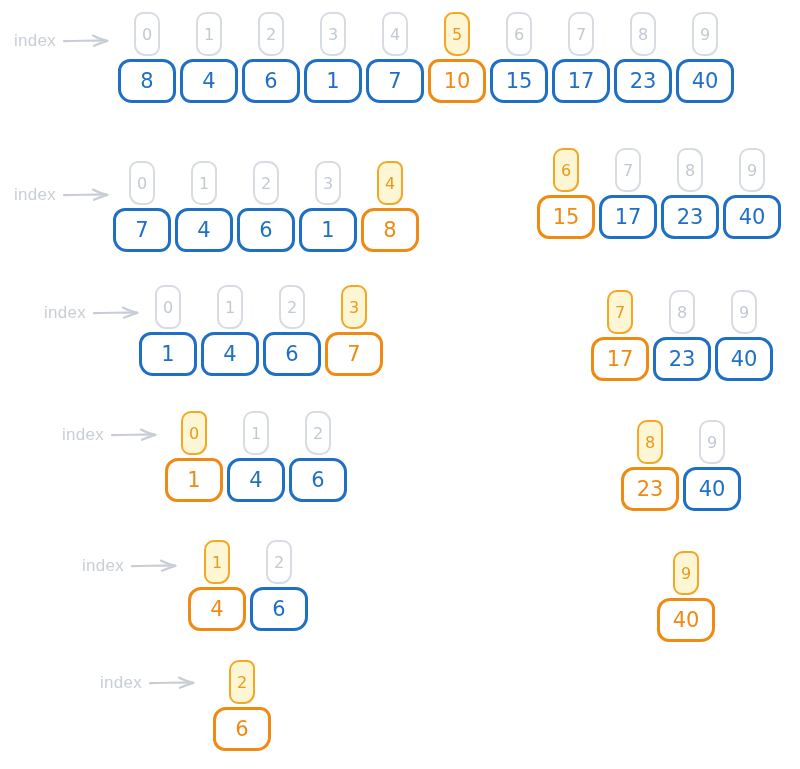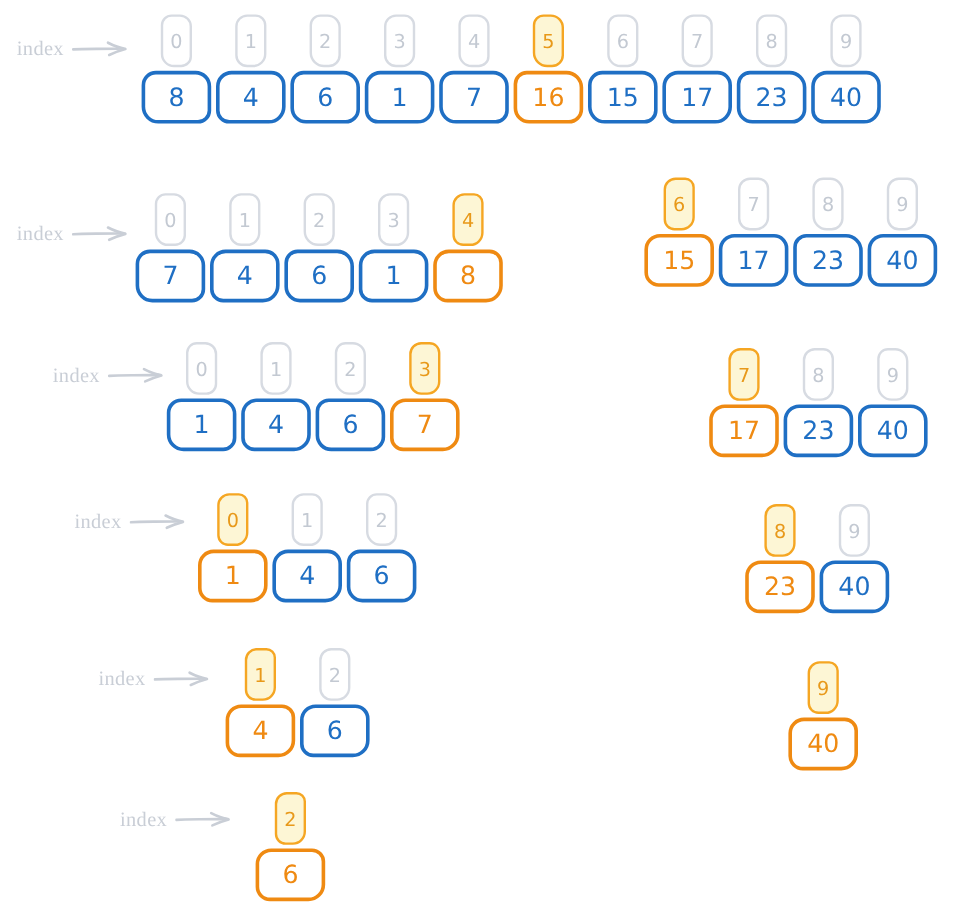--- a/index.html
+++ b/index.html
@@ -25,21 +25,21 @@
   }
 
   
   .index-label {
     position: absolute;
     display: flex;
     align-items: center;
     gap: 7px;
     color: #c9ced6;
     font-size: 17px;
-    font-family: Liberation Serif, serif;
+    font-family: Liberation Sans, sans-serif;
     letter-spacing: 0.3px;
     white-space: nowrap;
   }
   .index-label .arrow-icon {
     display: inline-block;
     width: 46px;
     height: 14px;
     position: relative;
   }
   .index-label .arrow-icon svg {
@@ -141,21 +141,21 @@
       <div class="cell">
         <div class="idx-box">3</div>
         <div class="val-box">1</div>
       </div>
       <div class="cell">
         <div class="idx-box">4</div>
         <div class="val-box">7</div>
       </div>
       <div class="cell">
         <div class="idx-box hl">5</div>
-        <div class="val-box orange">16</div>
+        <div class="val-box orange">10</div>
       </div>
       <div class="cell">
         <div class="idx-box">6</div>
         <div class="val-box">15</div>
       </div>
       <div class="cell">
         <div class="idx-box">7</div>
         <div class="val-box">17</div>
       </div>
       <div class="cell">

